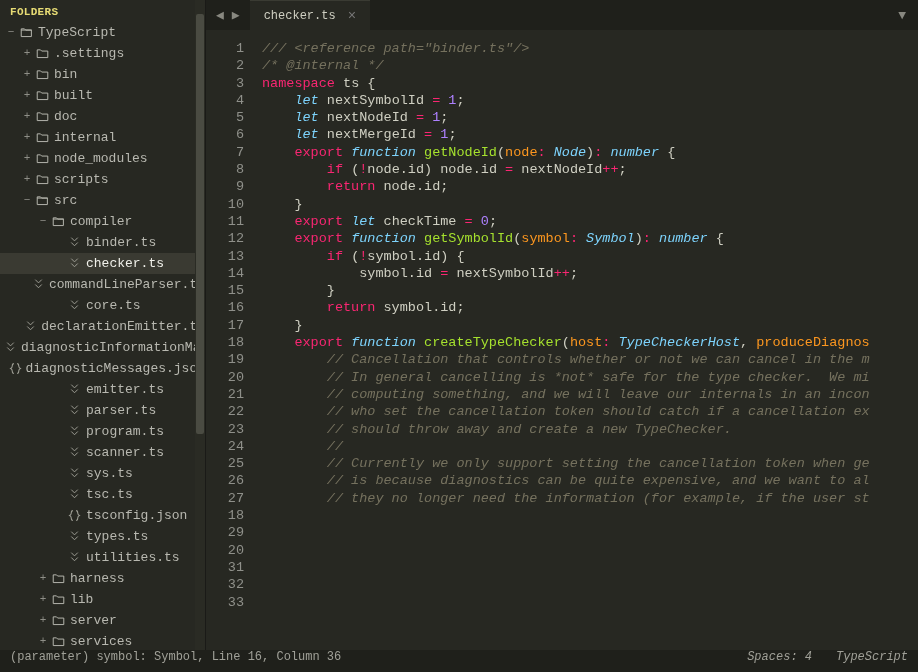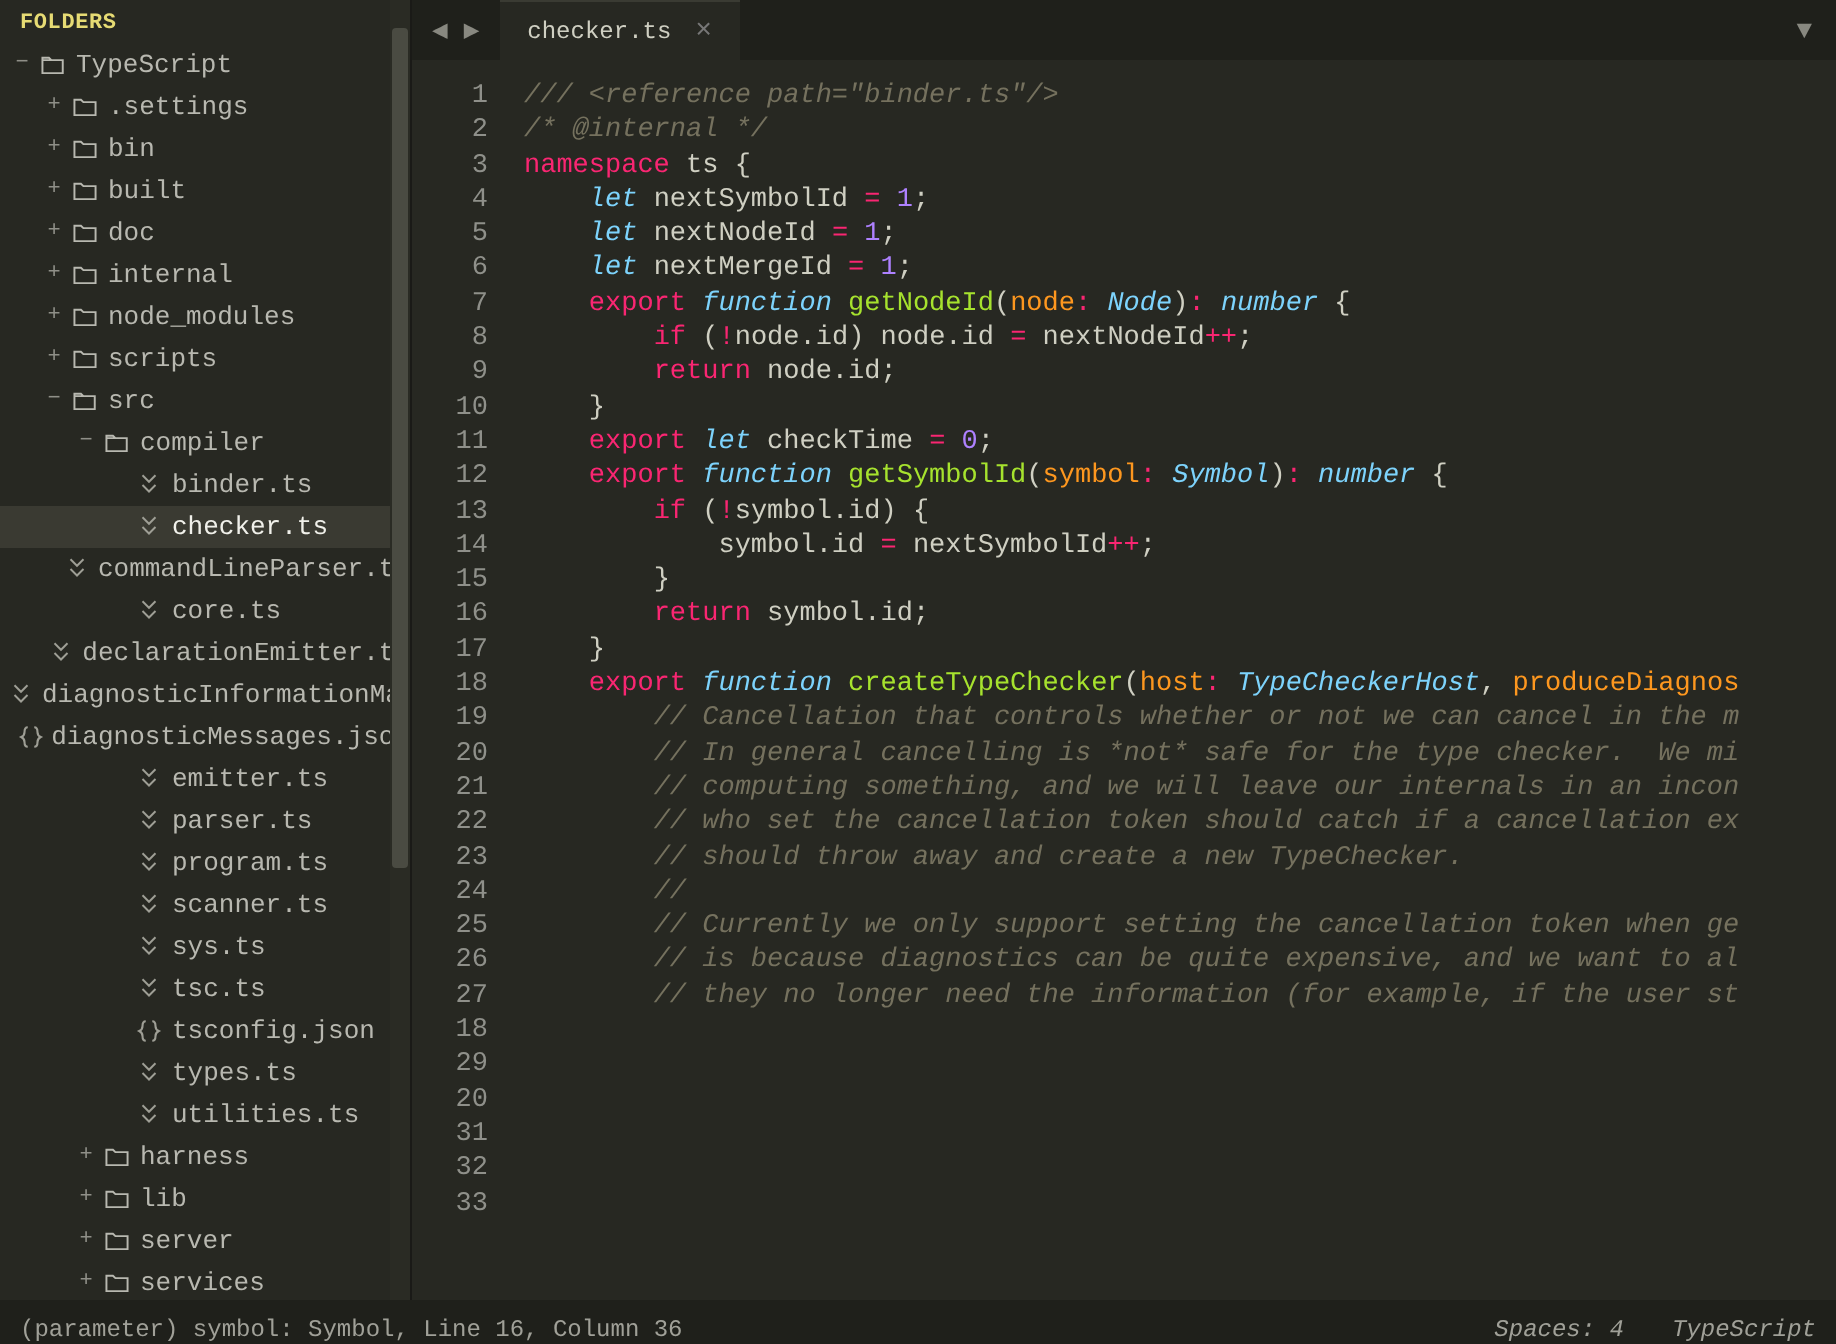--- a/index.html
+++ b/index.html
@@ -129,21 +129,21 @@
 .c-func { color: #a6e22e; font-family: Liberation Mono, monospace; }
 .c-name { color: #fd971f; }
 .c-num { color: #ae81ff; }
 .c-punct { color: #cfcfc2; }
 .c-op { color: #f92672; }
 .statusbar {
   height: 22px;
   background: #1f201b;
   color: #a0a098;
   display: flex;
-  align-items: flex-end;
+  align-items: flex-start;
   font-size: 12px;
   padding: 0 10px;
 }
 .statusbar .right { margin-left: auto; display: flex; gap: 24px; font-style: italic; }
 </style>
 </head>
 <body>
 
 <div class="main">
   <div class="sidebar">

